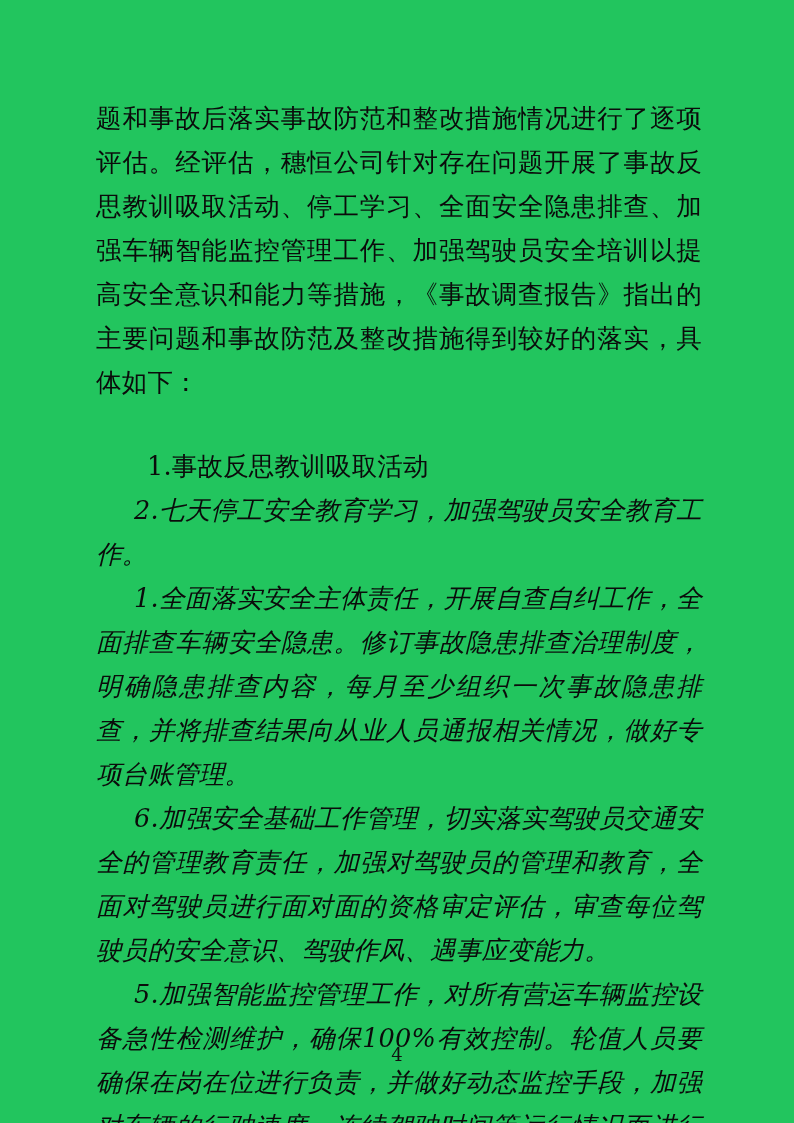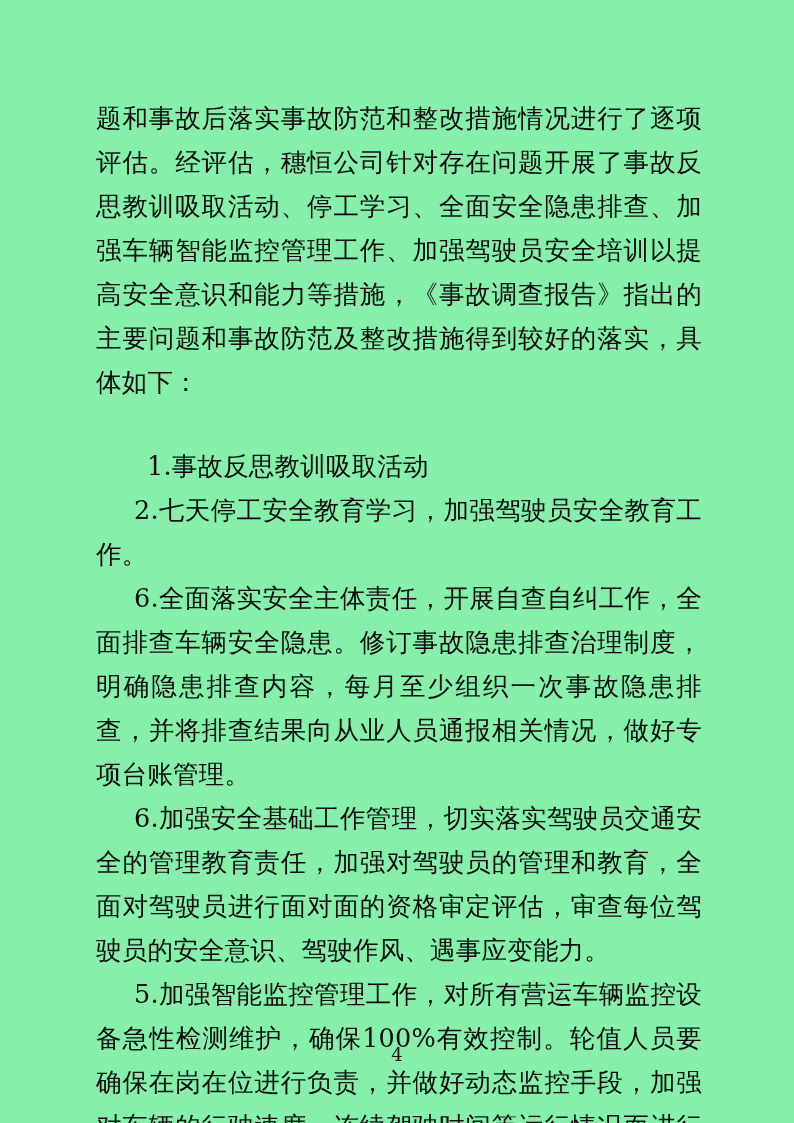--- a/index.html
+++ b/index.html
@@ -8,21 +8,21 @@
     padding: 0;
     background: #ffffff;
   }
   body {
     font-family: "DejaVu Serif", "Liberation Serif", serif;
   }
   .page {
     position: relative;
     width: 794px;
     height: 1123px;
-    background: #86efac;
+    background: #22c55e;
     overflow: hidden;
     box-sizing: border-box;
   }
   .content {
     position: absolute;
     left: 96px;
     top: 96px;
     width: 606px;
     font-size: 25.5px;
     line-height: 44px;
@@ -37,20 +37,21 @@
     text-align: justify;
     text-justify: inter-character;
     text-align-last: left;
     word-break: break-all;
   }
   .para.cont {
     text-indent: 0;
   }
   .para.ind1 {
     text-indent: 38px;
+    font-style: italic;
   }
   .para.ind2 {
     text-indent: 51px;
     margin-top: 40px;
   }
   .pagenum {
     position: absolute;
     left: 0;
     right: 0;
     top: 1044px;
@@ -69,21 +70,21 @@
 <div class="page">
 
   <div class="content">
 
     <p class="para cont">题和事故后落实事故防范和整改措施情况进行了逐项评估。经评估，穗恒公司针对存在问题开展了事故反思教训吸取活动、停工学习、全面安全隐患排查、加强车辆智能监控管理工作、加强驾驶员安全培训以提高安全意识和能力等措施，《事故调查报告》指出的主要问题和事故防范及整改措施得到较好的落实，具体如下：</p>
 
     <p class="para ind2">1.事故反思教训吸取活动</p>
 
     <p class="para ind1">2.七天停工安全教育学习，加强驾驶员安全教育工作。</p>
 
-    <p class="para ind1">6.全面落实安全主体责任，开展自查自纠工作，全面排查车辆安全隐患。修订事故隐患排查治理制度，明确隐患排查内容，每月至少组织一次事故隐患排查，并将排查结果向从业人员通报相关情况，做好专项台账管理。</p>
+    <p class="para ind1">1.全面落实安全主体责任，开展自查自纠工作，全面排查车辆安全隐患。修订事故隐患排查治理制度，明确隐患排查内容，每月至少组织一次事故隐患排查，并将排查结果向从业人员通报相关情况，做好专项台账管理。</p>
 
     <p class="para ind1">6.加强安全基础工作管理，切实落实驾驶员交通安全的管理教育责任，加强对驾驶员的管理和教育，全面对驾驶员进行面对面的资格审定评估，审查每位驾驶员的安全意识、驾驶作风、遇事应变能力。</p>
 
     <p class="para ind1">5.加强智能监控管理工作，对所有营运车辆监控设备急性检测维护，确保100%有效控制。轮值人员要确保在岗在位进行负责，并做好动态监控手段，加强对车辆的行驶速度，连续驾驶时间等运行情况而进行检查，严肃查处超速行驶、疲劳驾驶、抽烟、接打电话等违法行为。</p>
 
   </div>
 
   <div class="pagenum num-latin">4</div>
 
 </div>

